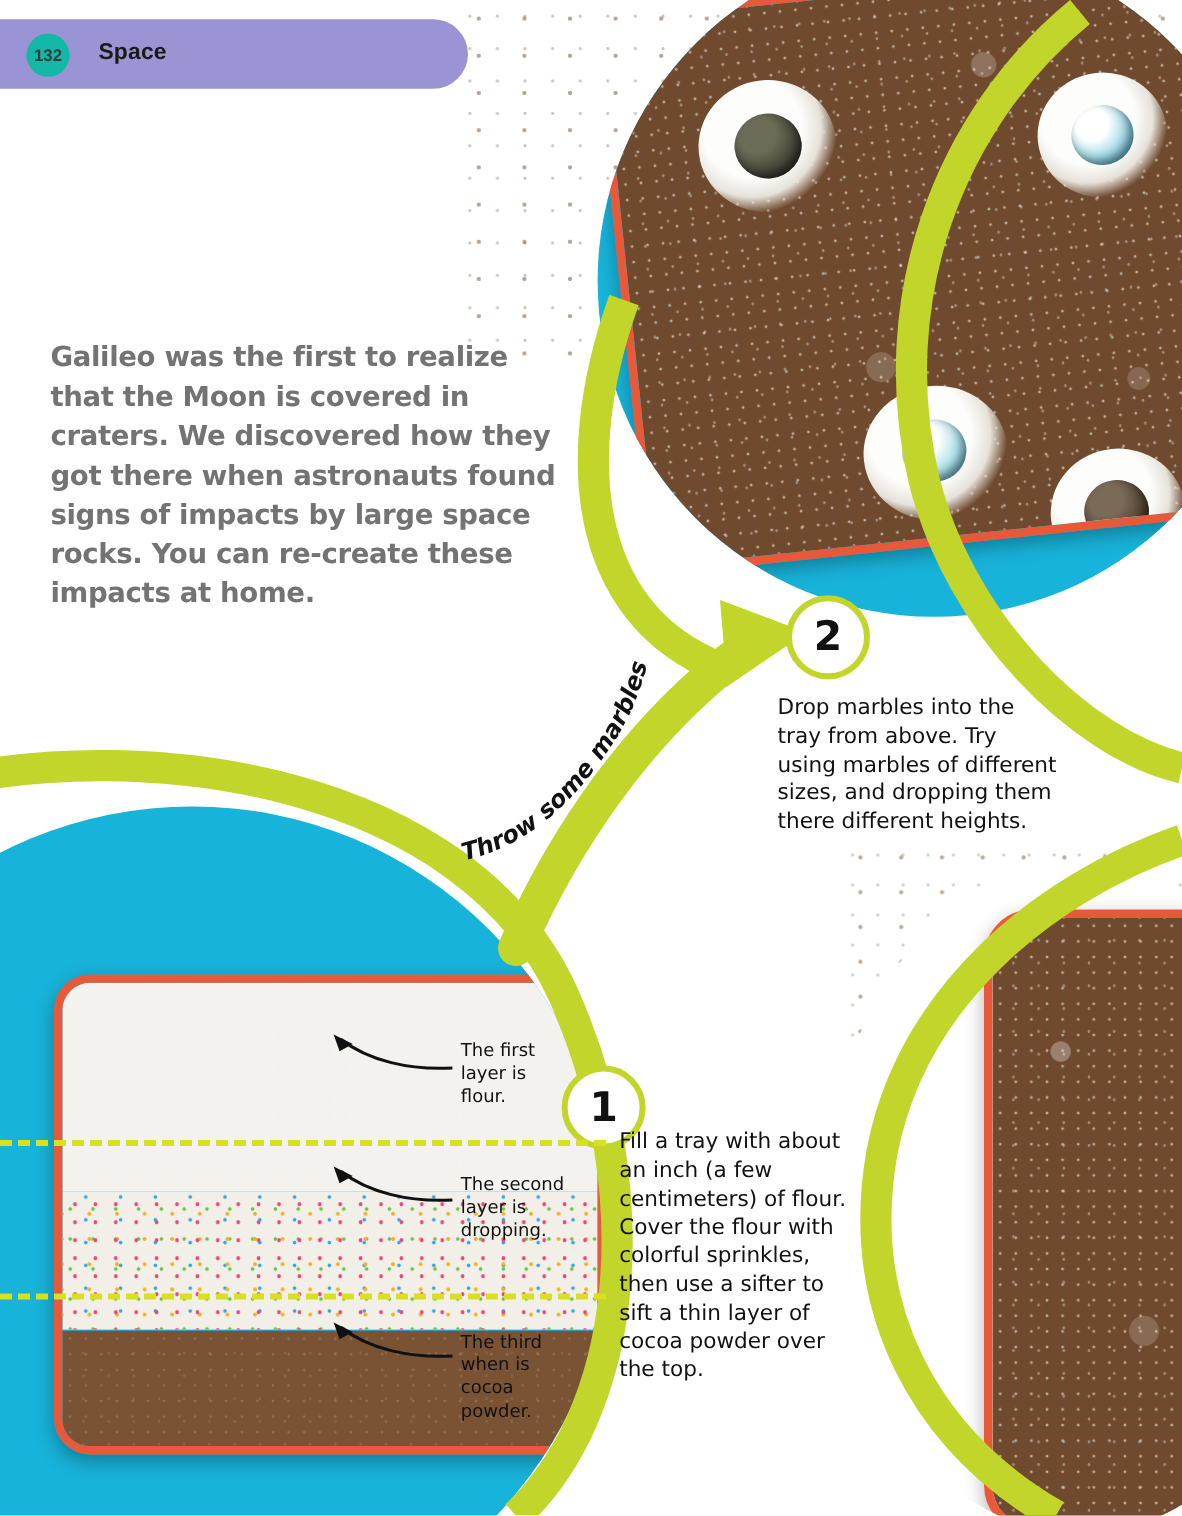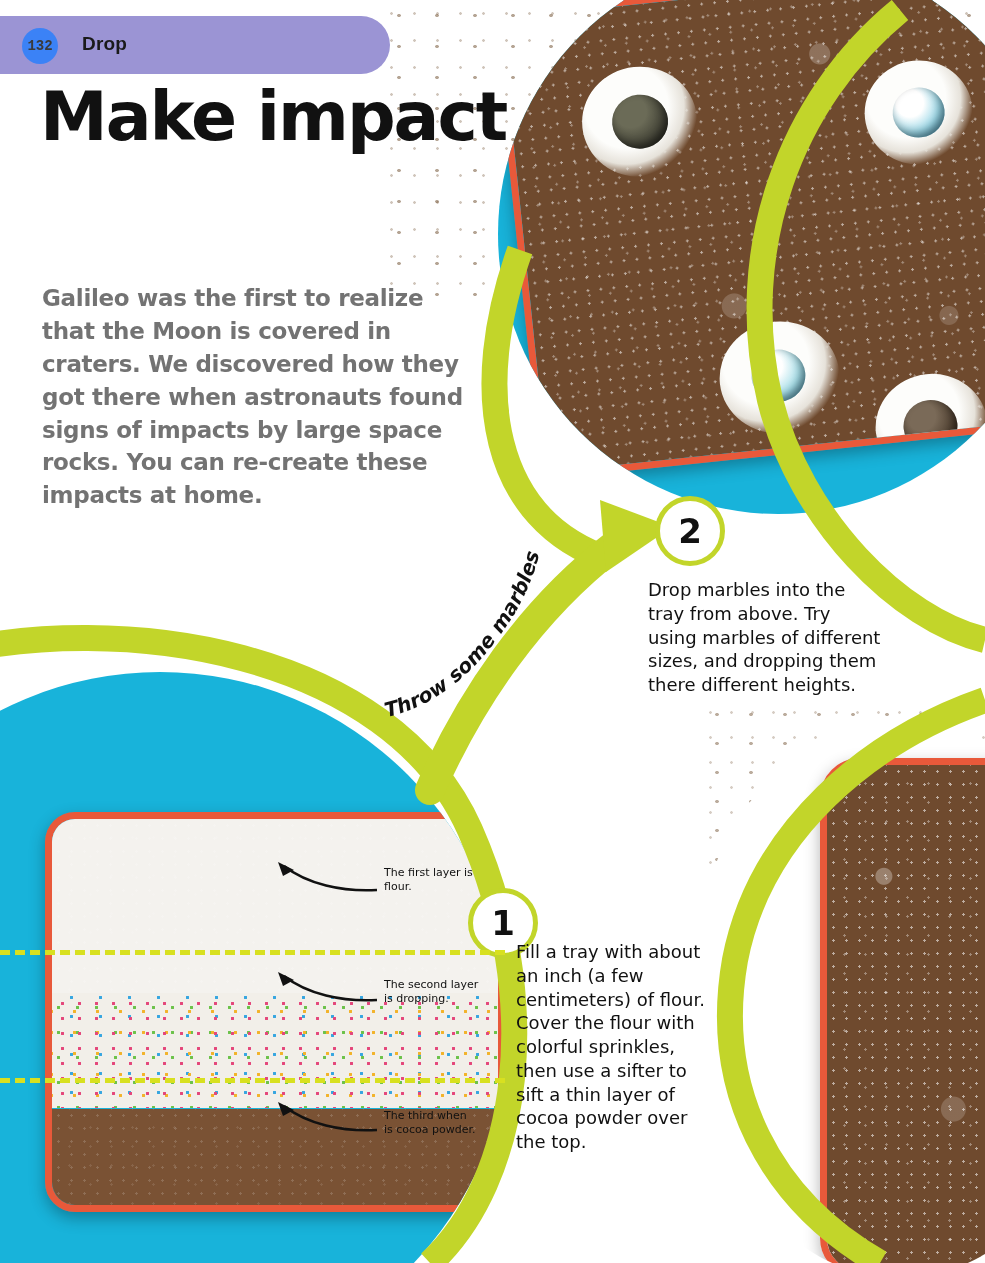--- a/index.html
+++ b/index.html
@@ -28,29 +28,28 @@
     border-bottom-right-radius: 29px;
     z-index: 30;
   }
   .page-number-circle {
     position: absolute;
     left: 22px;
     top: 28px;
     width: 36px;
     height: 36px;
     border-radius: 50%;
-    background: #3b82f6;
+    background: #14b8a6;
     display: flex;
     align-items: center;
     justify-content: center;
     font-size: 14px;
     font-weight: bold;
     color: #3a3a3a;
     z-index: 31;
-    font-family: Liberation Mono, monospace;
   }
   .section-name {
     position: absolute;
     left: 82px;
     top: 33px;
     font-size: 19px;
     font-weight: bold;
     color: #1a1a1a;
     letter-spacing: 0.2px;
     z-index: 31;
@@ -232,21 +231,21 @@
     width: 200px;
     height: 200px;
     z-index: 41;
     pointer-events: none;
   }
 
   
   .callout {
     position: absolute;
     font-family: "DejaVu Sans", sans-serif;
-    font-size: 11px;
+    font-size: 15px;
     line-height: 1.28;
     color: #111111;
     z-index: 45;
     width: 95px;
   }
   #callout-1 { left: 384px; top: 866px; }
   #callout-2 { left: 384px; top: 978px; }
   #callout-3 { left: 384px; top: 1109px; }
 
   .dashed-line {
@@ -325,24 +324,23 @@
   <path d="M 520 250 C 470 390, 490 520, 610 560" fill="none" stroke="#c2d52a" stroke-width="26"></path>
 
   <path d="M 985 700 C 870 740, 760 830, 735 960 C 712 1090, 770 1200, 880 1263" fill="none" stroke="#c2d52a" stroke-width="26"></path>
 
   <path d="M 430 790 C 470 700, 530 610, 615 545" fill="none" stroke="#c2d52a" stroke-width="30" stroke-linecap="round"></path>
   <polygon points="600,500 672,527 606,572" fill="#c2d52a"></polygon>
 </svg>
 
 <div class="header-band"></div>
 <div class="page-number-circle">132</div>
-<div class="section-name">Drop</div>
+<div class="section-name">Space</div>
 
 <div class="title-block">
-  <span class="title-line">Make impact</span>
 </div>
 
 <div class="intro-text">Galileo was the first to realize that the Moon is covered in craters. We discovered how they got there when astronauts found signs of impacts by large space rocks. You can re-create these impacts at home.</div>
 
 <svg class="marbles-label" viewBox="0 0 200 200">
   <defs>
     <path id="arcpath" d="M 12 178 Q 80 165, 130 95 Q 158 58, 168 18" fill="none"></path>
   </defs>
   <text font-family="DejaVu Sans, sans-serif" font-size="20" font-weight="bold" font-style="italic" fill="#111111">
     <textPath href="#arcpath" startOffset="2%">Throw some marbles!</textPath>

